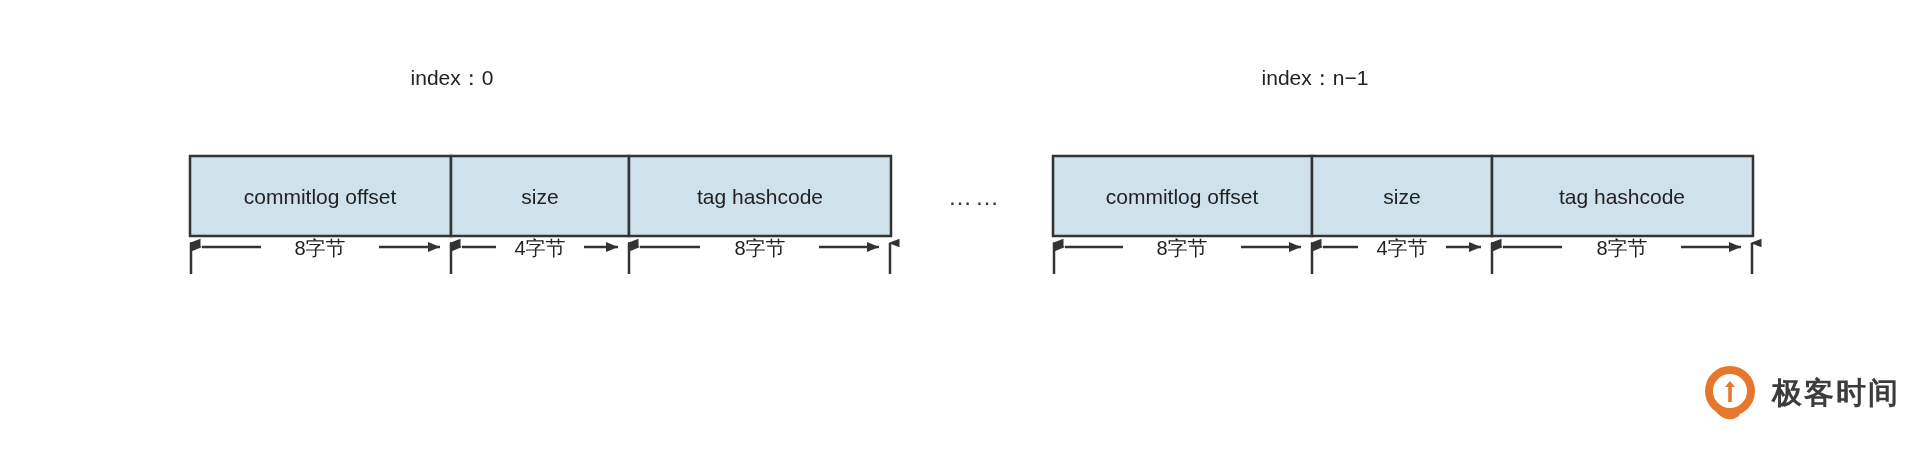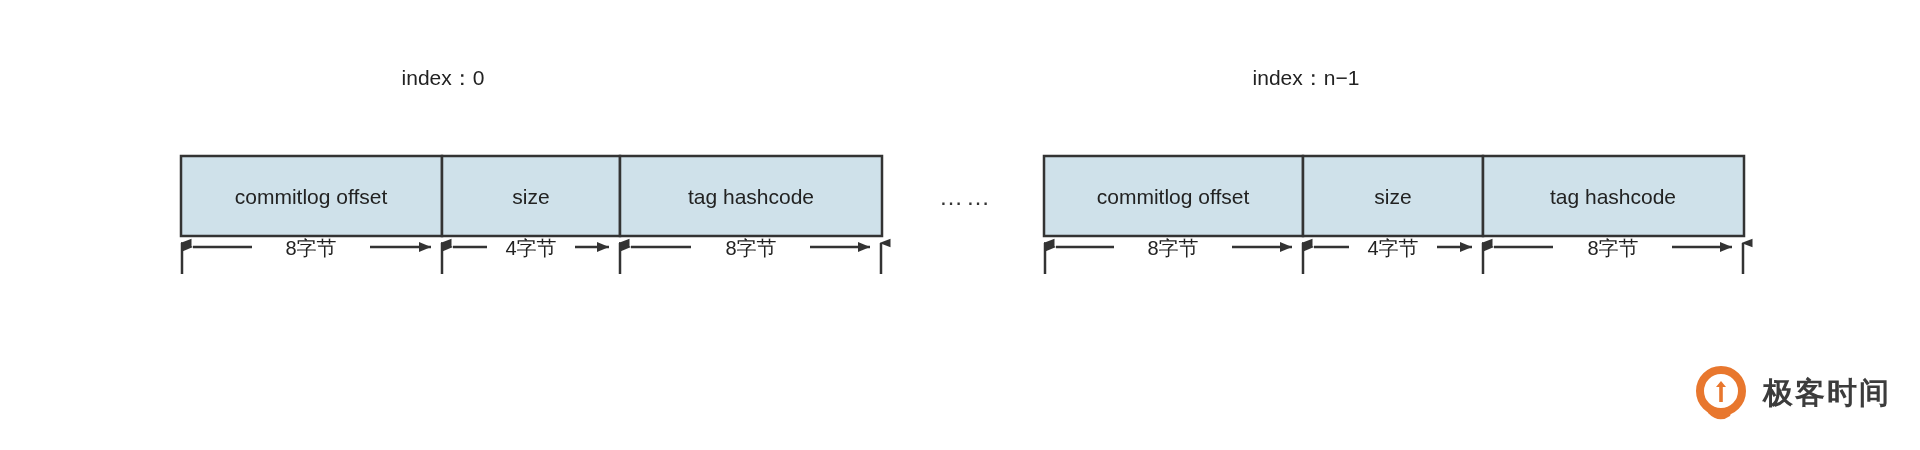--- a/index.html
+++ b/index.html
@@ -11,21 +11,21 @@
   body {
     width: 1920px;
     height: 450px;
     position: relative;
     overflow: hidden;
     font-family: "Liberation Sans", "DejaVu Sans", sans-serif;
     color: #222222;
   }
   #stage {
     position: absolute;
-    left: 0;
+    left: 9px;
     top: 0;
     width: 1732px;
     height: 450px;
     text-align: center;
   }
   svg.diagram {
     position: absolute;
     left: 0;
     top: 0;
     width: 1920px;

